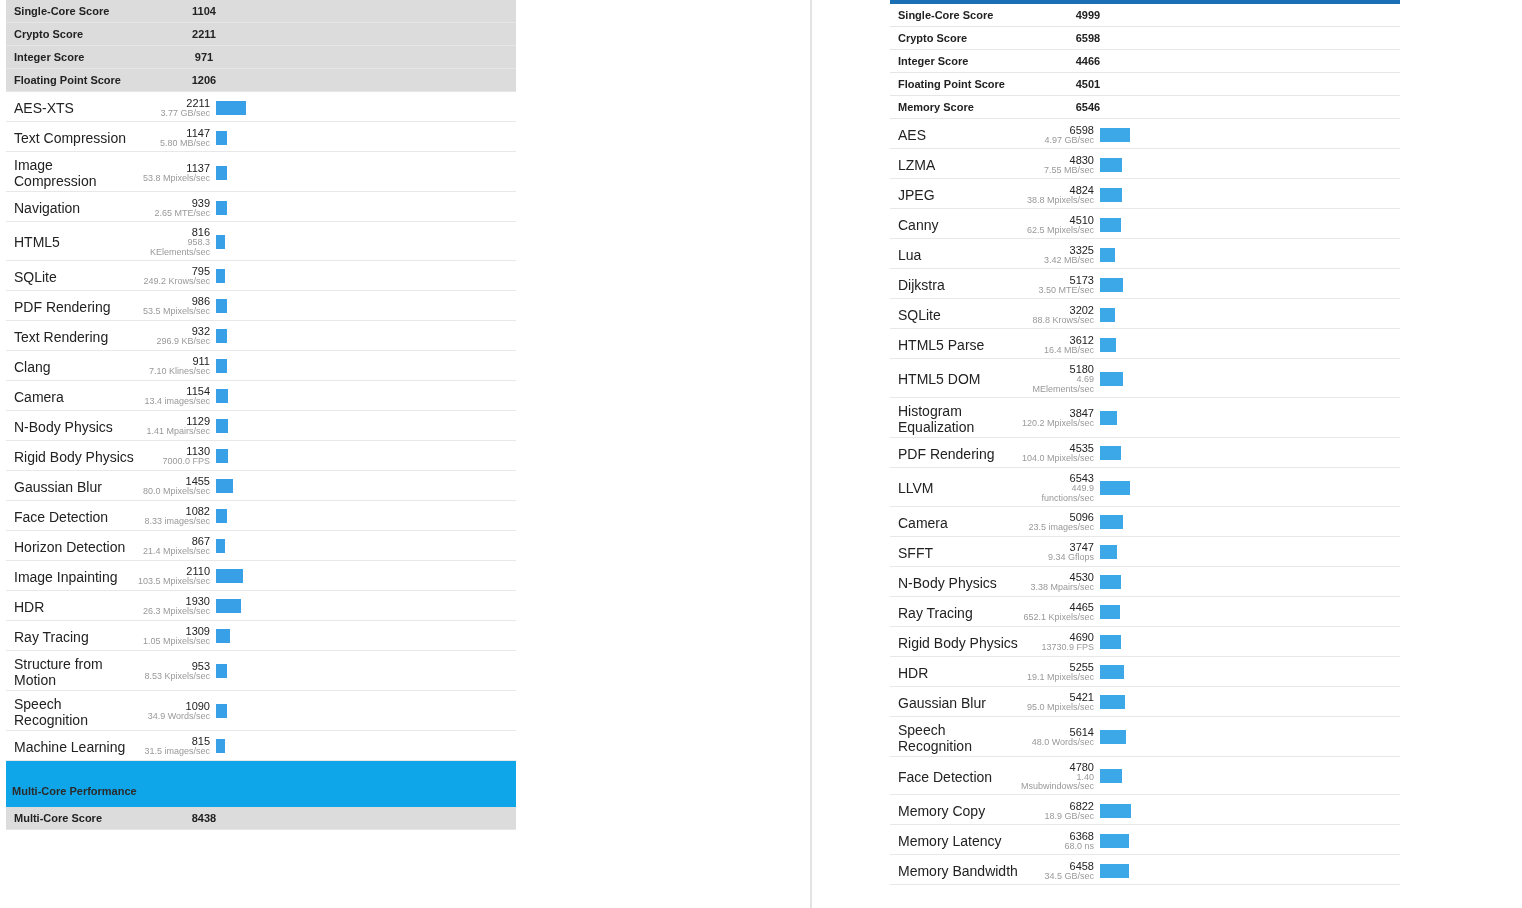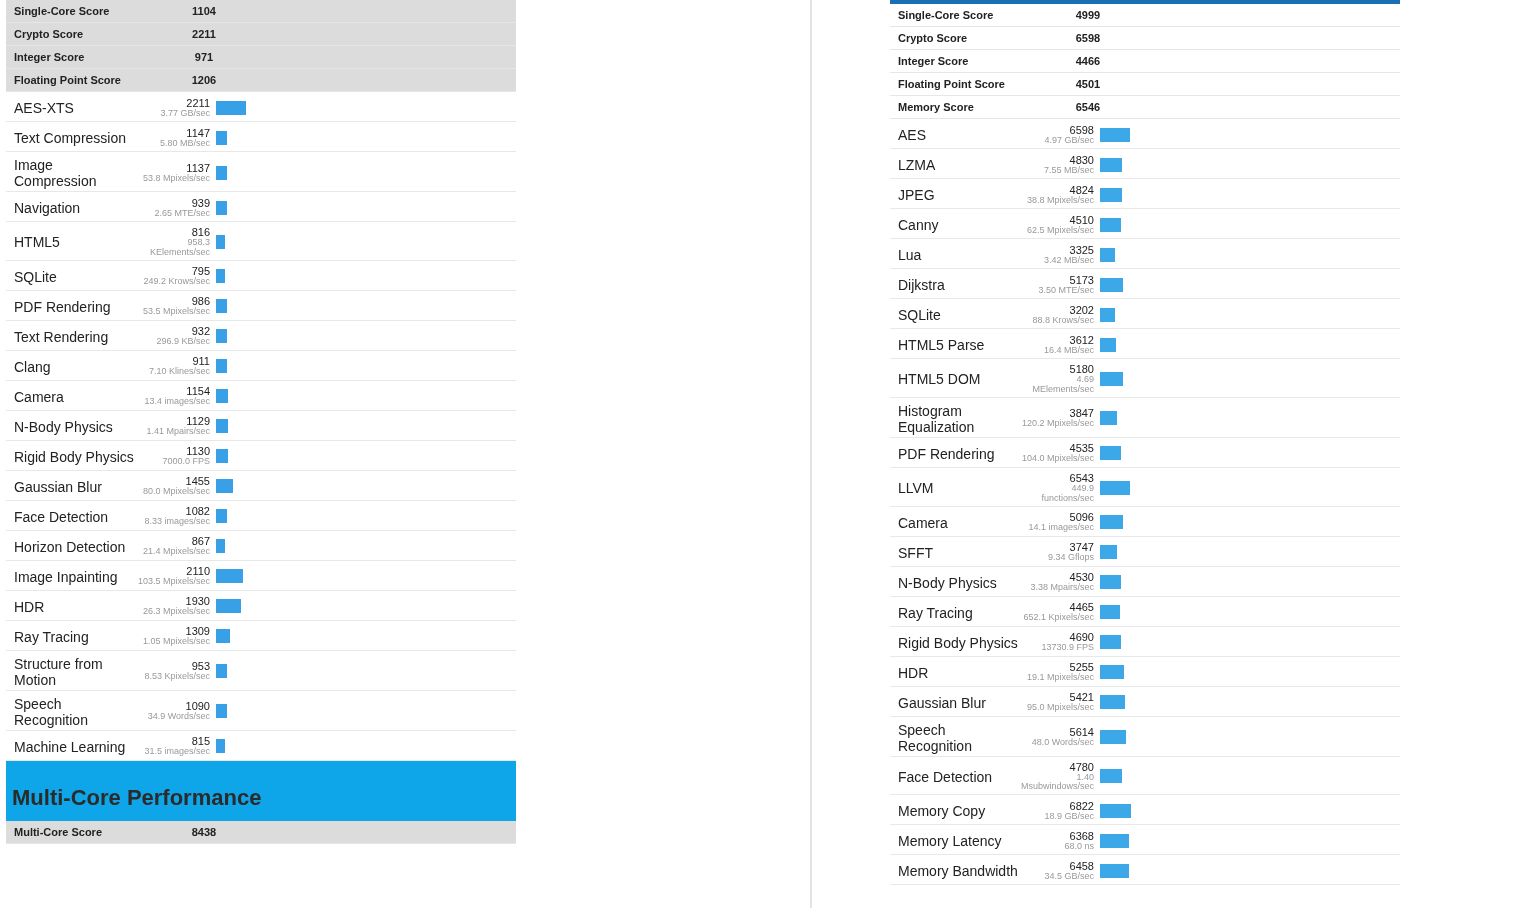--- a/index.html
+++ b/index.html
@@ -101,21 +101,21 @@
     left: 0;
     top: 0;
     height: 14px;
     background: #37a0e6;
   }
   .pane-right .bench-bar {
     background: #3ca8e8;
   }
 
   .section-title {
-    font-size: 22px;
+    font-size: 11px;
     font-weight: 700;
     color: #2b2b2b;
     padding: 24px 0 10px 6px;
   }
 
   
   .pane::-webkit-scrollbar { width: 16px; background: #f0f0f0; }
   .pane::-webkit-scrollbar-thumb { background: #c2c2c2; border-radius: 2px; }
   .pane::-webkit-scrollbar-button { height: 16px; background: #f0f0f0; }
 
@@ -521,21 +521,21 @@
               <span class="bench-unit">449.9 functions/sec</span>
             </div>
             <div class="bench-barwrap">
               <div class="bench-bar" style="width: 30px;"></div>
             </div>
           </div>
           <div class="bench-row">
             <div class="bench-name">Camera</div>
             <div class="bench-scorecol">
               <span class="bench-score">5096</span>
-              <span class="bench-unit">14.1 images/sec</span>
+              <span class="bench-unit">23.5 images/sec</span>
             </div>
             <div class="bench-barwrap">
               <div class="bench-bar" style="width: 23px;"></div>
             </div>
           </div>
           <div class="bench-row">
             <div class="bench-name">SFFT</div>
             <div class="bench-scorecol">
               <span class="bench-score">3747</span>
               <span class="bench-unit">9.34 Gflops</span>

